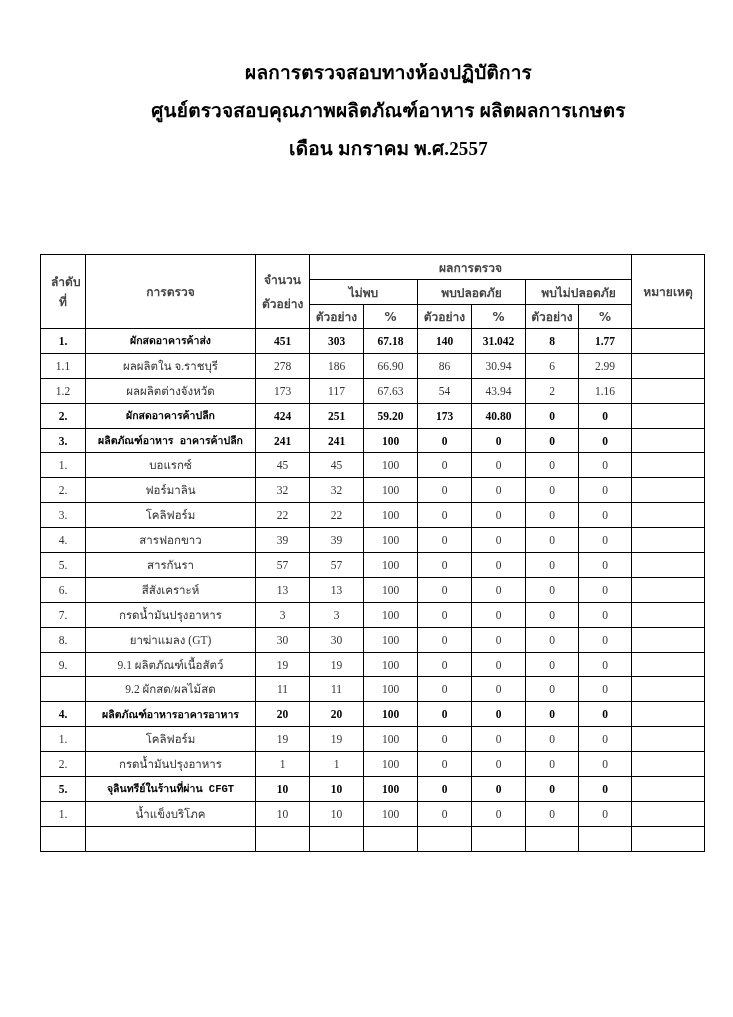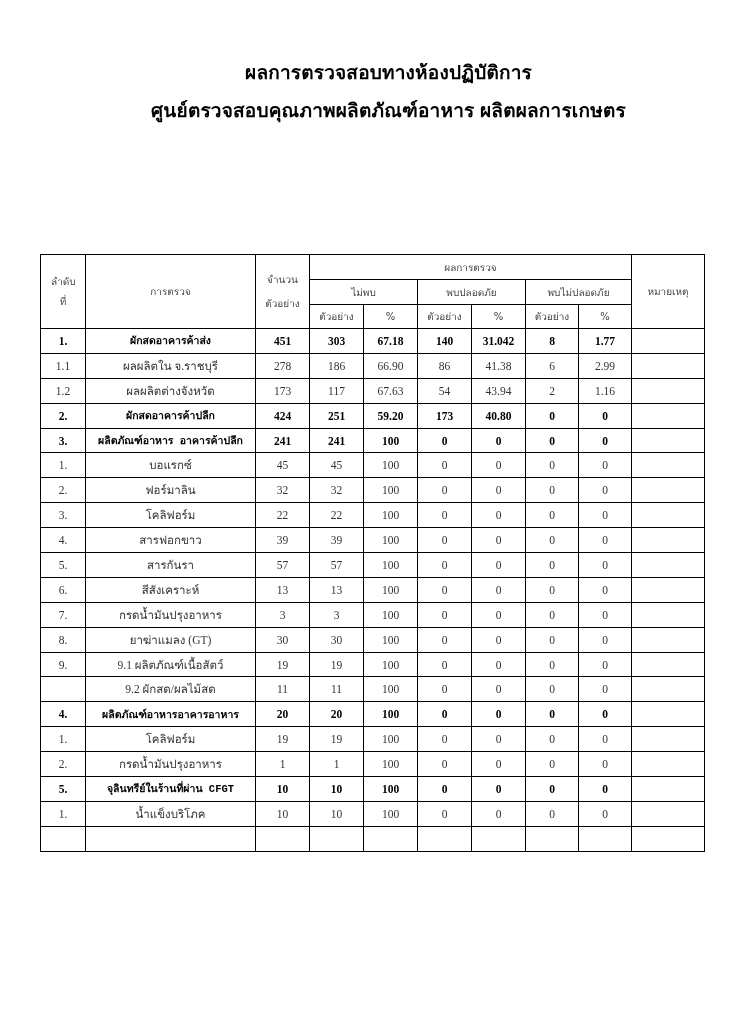--- a/index.html
+++ b/index.html
@@ -1,38 +1,39 @@
 <!DOCTYPE html>
 <html><head>
 <meta charset="utf-8">
 <style>
   html, body { margin:0; padding:0; background:#ffffff; }
   body { width:733px; height:1017px; position:relative; overflow:hidden; font-family:"DejaVu Serif", serif; color:#000; }
   .titles { position:absolute; left:0; top:54px; width:733px; text-align:center; }
-  .title-line { font-family:Liberation Sans, sans-serif; font-weight:bold; font-size:19px; line-height:38px; height:38px; white-space:nowrap; letter-spacing:0.2px;padding-left:44px; }
+  .title-line { font-family:Liberation Serif, serif; font-weight:bold; font-size:19px; line-height:38px; height:38px; white-space:nowrap; letter-spacing:0.2px;padding-left:44px; }
   table.results { position:absolute; left:40px; top:254px; border-collapse:collapse; table-layout:fixed; width:664px; }
   table.results td, table.results th {
     border:1.3px solid #000; padding:0; text-align:center; vertical-align:middle;
     font-family:"Liberation Serif", serif; font-size:11.5px; color:#333; overflow:hidden; white-space:nowrap;
   }
-  table.results th { font-family:"DejaVu Sans", sans-serif; font-weight:normal; font-size:10px; color:#444; }
+  table.results th { font-family:"DejaVu Sans", sans-serif; font-weight:bold; font-size:12px; color:#444; }
   .hrow1 { height:25px; }
   .hrow2 { height:25px; }
   .hrow3 { height:24px;margin-left:36px; }
   tr.body-row { height:24.9px; }
   td.name { text-align:left; padding-left:7px; font-family:"DejaVu Sans", sans-serif; font-size:10.5px; color:#333; }
   tr.bold td { font-weight:bold; color:#000; }
   tr.bold td.name { font-family:Liberation Mono, monospace; font-size:10.5px; }
 </style>
 </head>
 <body>
 
 <div class="titles">
   <div class="title-line">ผลการตรวจสอบทางห้องปฏิบัติการ</div>
   <div class="title-line">ศูนย์ตรวจสอบคุณภาพผลิตภัณฑ์อาหาร ผลิตผลการเกษตร</div>
+  <div class="title-line">เดือน  มกราคม พ.ศ.2557</div>
 </div>
 
 <table class="results">
   <colgroup>
     <col style="width:45px">
       <col style="width:170px">
       <col style="width:54px">
     <col style="width:54px">
       <col style="width:54px">
       <col style="width:54px">
@@ -77,21 +78,21 @@
     <td></td>
   </tr>
 
   <tr class="body-row">
     <td>1.1</td>
     <td class="name">ผลผลิตใน จ.ราชบุรี</td>
     <td>278</td>
     <td>186</td>
     <td>66.90</td>
     <td>86</td>
-    <td>41.38</td>
+    <td>30.94</td>
     <td>6</td>
     <td>2.99</td>
     <td></td>
   </tr>
 
   <tr class="body-row">
     <td>1.2</td>
     <td class="name">ผลผลิตต่างจังหวัด</td>
     <td>173</td>
     <td>117</td>

